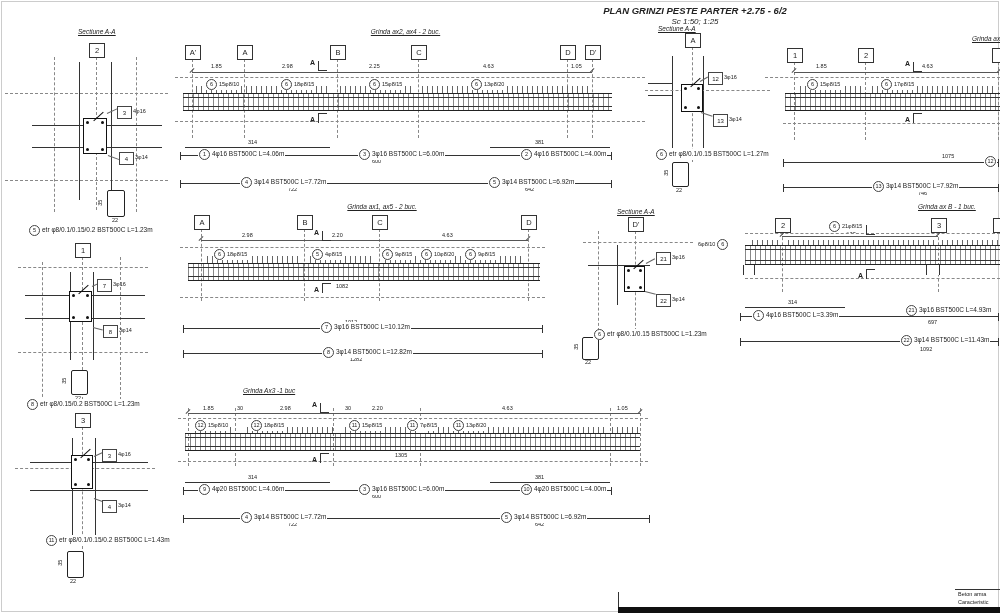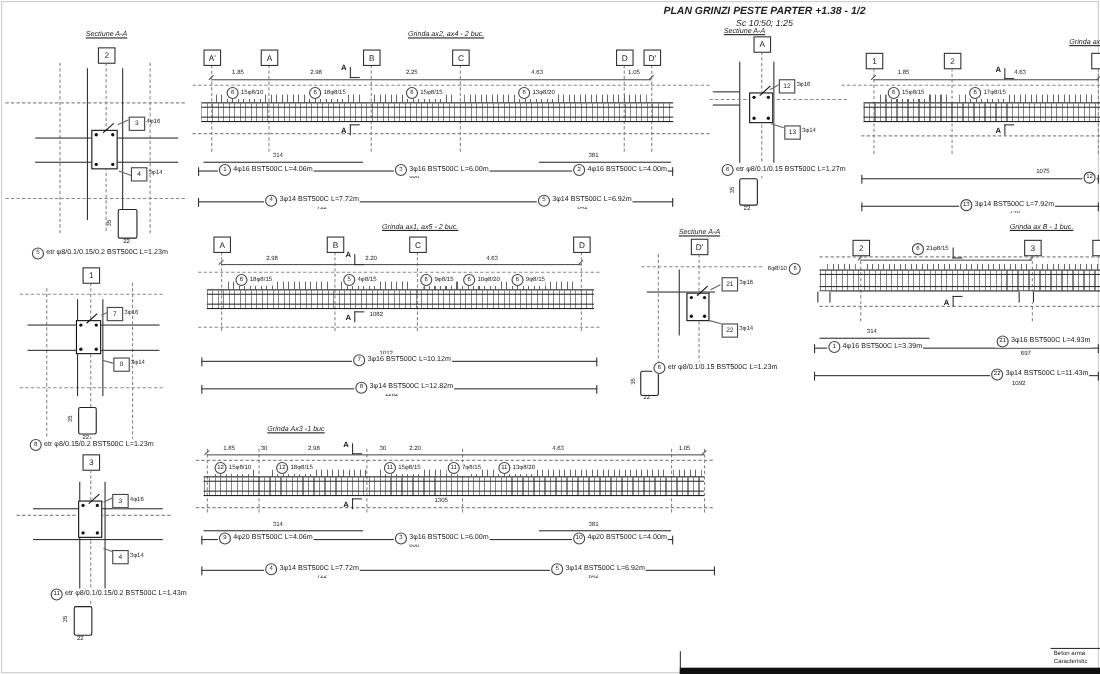--- a/index.html
+++ b/index.html
@@ -49,22 +49,22 @@
   .stub{border-left:1px solid #333;border-right:1px solid #333;background:#fff}
   .bar{background:#101010}
   .frame{border:1px solid #ccc}
 </style>
 </head>
 <body>
 
 <div class="sheet">
   <div class="s frame" style="left:1px;top:1px;width:996px;height:609px"></div>
 
-  <div class="s it ctr" style="left:590px;top:5px;width:210px;font-size:9.5px;font-weight:bold">PLAN GRINZI PESTE PARTER +1.38 - 1/2</div>
-  <div class="s it ctr" style="left:590px;top:17px;width:210px;font-size:8px">Sc 10:50; 1:25</div>
+  <div class="s it ctr" style="left:590px;top:5px;width:210px;font-size:9.5px;font-weight:bold">PLAN GRINZI PESTE PARTER +2.75 - 6/2</div>
+  <div class="s it ctr" style="left:590px;top:17px;width:210px;font-size:8px">Sc 1:50; 1:25</div>
 
   <div class="s lbl u it" style="left:78px;top:29px">Sectiune A-A</div>
   <div class="s mk" style="left:89px;top:43px">2</div>
   <div class="s vd" style="left:96px;top:57px;height:153px"></div>
   <div class="s vd" style="left:54px;top:57px;height:155px"></div>
   <div class="s vd" style="left:136px;top:57px;height:155px"></div>
   <div class="s hd" style="left:5px;top:93px;width:163px"></div>
   <div class="s hd" style="left:5px;top:180px;width:163px"></div>
   <div class="s hl" style="left:32px;top:125px;width:130px"></div>
   <div class="s hl" style="left:32px;top:147px;width:130px"></div>

